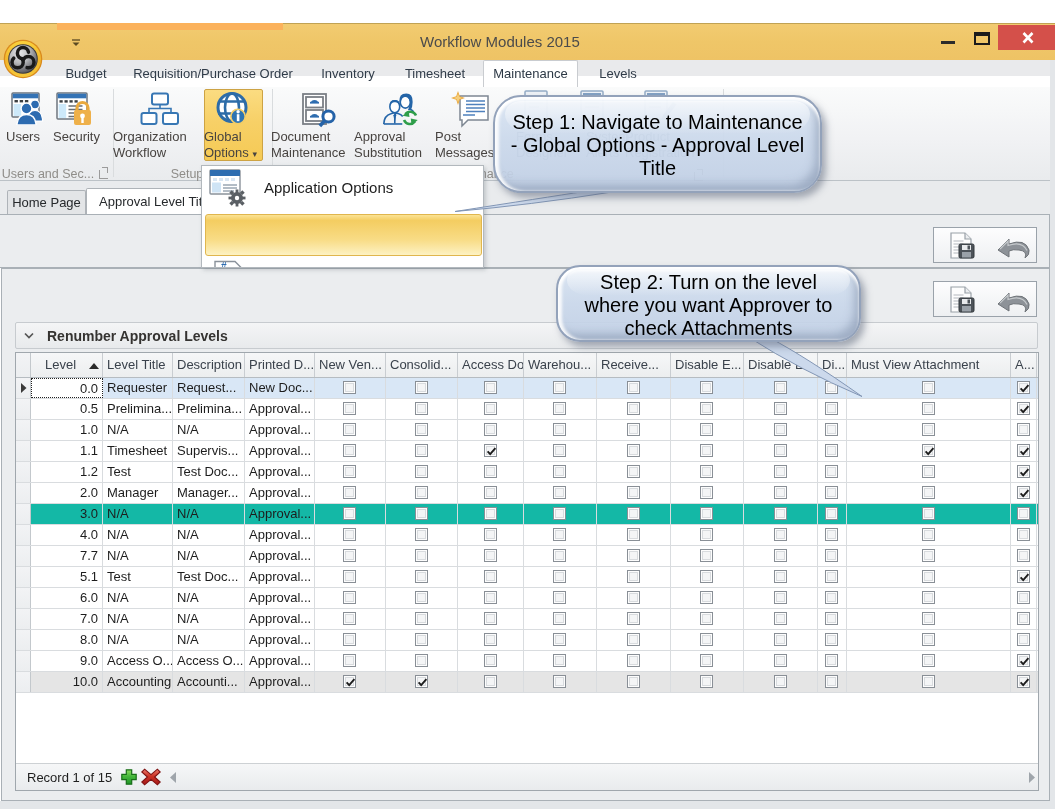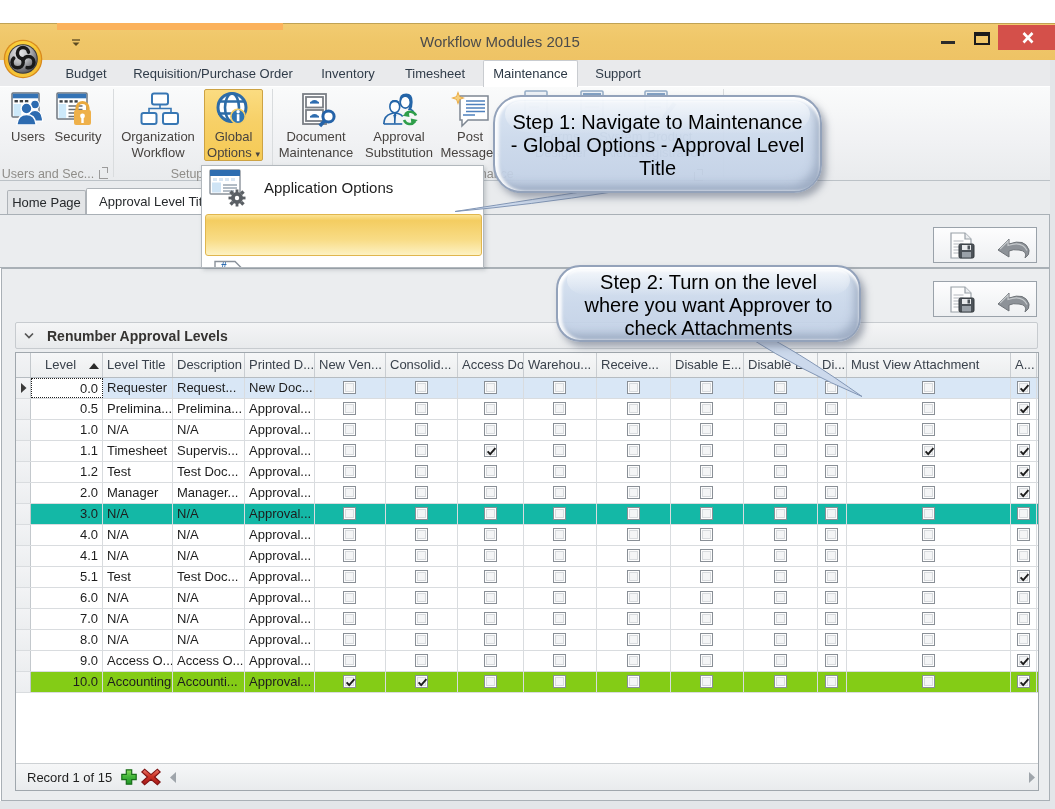--- a/index.html
+++ b/index.html
@@ -7,27 +7,27 @@
 .abs{position:absolute;}
 
 #titlebar{left:0;top:23px;width:1055px;height:37px;background:linear-gradient(180deg,#f2cb71 0%,#efc668 50%,#eec365 100%);border-top:1px solid #c0a254;}
 #qstrip{left:57px;top:23px;width:226px;height:7px;background:#fbb25c;}
 #title{left:420px;top:33px;width:300px;font-size:15px;color:#4b4b4b;}
 #btn-min{left:941px;top:41px;width:14px;height:3px;background:#2b2b2b;}
 #btn-max{left:974px;top:32px;width:16px;height:13px;border:2px solid #1b1b1b;border-top-width:4px;}
 #btn-close{left:998px;top:25px;width:57px;height:25px;background:#d4504a;}
 #qarrow{left:70px;top:38px;width:12px;height:10px;}
 
-#tabrow{left:0;top:60px;width:1055px;height:26px;background:#e9eaec;}
+#tabrow{left:0;top:60px;width:1055px;height:16px;background:#e9eaec;}
 .rtab{position:absolute;top:0;height:27px;line-height:27px;font-size:13px;color:#303c49;text-align:center;}
 #tab-active{position:absolute;left:483px;top:0px;width:95px;height:27px;background:#fff;border:1px solid #c9ccd0;border-bottom:none;border-radius:2px 2px 0 0;line-height:26px;font-size:13px;color:#2c3845;text-align:center;}
 
 #ribbon{left:0;top:87px;width:1055px;height:94px;background:linear-gradient(180deg,#fafbfb 0%,#f1f2f4 55%,#e9ebed 100%);border-bottom:1px solid #bcc2c7;}
 .rsep{position:absolute;top:2px;width:1px;height:88px;background:#d9dcde;}
-.rlbl{position:absolute;font-size:13px;color:#474340;text-align:center;line-height:16px;}
+.rlbl{position:absolute;font-size:13px;color:#474340;text-align:left;line-height:16px;}
 .rgrp{position:absolute;top:80px;font-size:12.5px;color:#8f8d89;text-align:center;}
 #gobtn{position:absolute;left:204px;top:2px;width:59px;height:72px;background:linear-gradient(180deg,#fbdc81 0%,#f7d067 45%,#f5ca55 100%);border:1px solid #cda344;border-radius:2px;}
 .launch{position:absolute;width:9px;height:9px;border-left:1px solid #9b9b9b;border-bottom:1px solid #9b9b9b;}
 .launch:after{content:"";position:absolute;left:2px;top:-3px;width:5px;height:5px;border-right:1px solid #9b9b9b;border-top:1px solid #9b9b9b;}
 
 #doctabs{left:0;top:181px;width:1055px;height:33px;background:#e9ebed;}
 #dtab1{position:absolute;left:7px;top:9px;width:79px;height:24px;background:#e3e5e7;border:1px solid #aeb3b8;border-bottom:none;border-radius:2px 2px 0 0;font-size:13px;color:#26292c;text-align:center;line-height:23px;}
 #dtab2{position:absolute;left:86px;top:7px;width:119px;height:26px;background:#fff;border:1px solid #aeb3b8;border-bottom:none;border-radius:2px 2px 0 0;font-size:13px;color:#26292c;text-align:left;padding-left:12px;line-height:25px;white-space:nowrap;overflow:hidden;}
 
 #panel1{left:0;top:214px;width:1050px;height:54px;background:#ebedef;border:1px solid #a9b0b6;border-left:none;}
@@ -74,21 +74,21 @@
     <svg width="12" height="10">
       <path d="M2 2 H10" stroke="#5a4a22" stroke-width="1.3"></path>
       <path d="M2.5 4.5 L6 8 L9.5 4.5 Z" fill="#5a4a22"></path>
     </svg>
   </div>
 <div class="abs" id="tabrow">
 <div class="rtab" style="left:-24px;width:220px;">Budget</div>
 <div class="rtab" style="left:103px;width:220px;">Requisition/Purchase Order</div>
 <div class="rtab" style="left:238px;width:220px;">Inventory</div>
 <div class="rtab" style="left:325px;width:220px;">Timesheet</div>
-<div class="rtab" style="left:508px;width:220px;">Support</div>
+<div class="rtab" style="left:508px;width:220px;">Levels</div>
 <div id="tab-active">Maintenance</div>
 </div>
 <div class="abs" id="ribbon">
 <div class="rsep" style="left:113px;"></div>
 <div class="rsep" style="left:272px;"></div>
 <div class="rsep" style="left:723px;"></div>
 <div id="gobtn"></div>
 <div class="abs" style="left:11px;top:5px;">
       <svg width="34" height="33" viewBox="0 0 34 33">
 <rect x="1" y="1" width="27" height="24" rx="1" fill="#fff" stroke="#6e767f" stroke-width="1.5"></rect>
@@ -531,21 +531,21 @@
 <div class="cb" style="left:537px;top:3px"></div>
 <div class="cb" style="left:611px;top:3px"></div>
 <div class="cb" style="left:684px;top:3px"></div>
 <div class="cb" style="left:758px;top:3px"></div>
 <div class="cb" style="left:809px;top:3px"></div>
 <div class="cb" style="left:906px;top:3px"></div>
 <div class="cb" style="left:1001px;top:3px"></div>
 </div>
 <div class="grow" style="top:193px;background:#fff;">
 <div class="gcell indcol" style="left:0px;width:15px;"></div>
-<div class="gcell" style="left:15px;width:72px;text-align:right;">4.1</div>
+<div class="gcell" style="left:15px;width:72px;text-align:right;">7.7</div>
 <div class="gcell" style="left:87px;width:70px;">N/A</div>
 <div class="gcell" style="left:157px;width:72px;">N/A</div>
 <div class="gcell" style="left:229px;width:70px;">Approval...</div>
 <div class="gcell" style="left:299px;width:71px;"></div>
 <div class="gcell" style="left:370px;width:72px;"></div>
 <div class="gcell" style="left:442px;width:66px;"></div>
 <div class="gcell" style="left:508px;width:73px;"></div>
 <div class="gcell" style="left:581px;width:74px;"></div>
 <div class="gcell" style="left:655px;width:73px;"></div>
 <div class="gcell" style="left:728px;width:74px;"></div>
@@ -699,21 +699,21 @@
 <div class="cb" style="left:684px;top:3px"></div>
 <div class="cb" style="left:758px;top:3px"></div>
 <div class="cb" style="left:809px;top:3px"></div>
 <div class="cb" style="left:906px;top:3px"></div>
 <div class="cb ck" style="left:1001px;top:3px">
           <svg width="13" height="13" viewBox="0 0 13 13">
             <path d="M2.6 6.4 L5.2 9.2 L10.4 3.2" stroke="#1c1c1c" stroke-width="1.9" fill="none"></path>
           </svg>
         </div>
 </div>
-<div class="grow" style="top:319px;background:#84cc16;">
+<div class="grow" style="top:319px;background:#e5e5e5;">
 <div class="gcell indcol" style="left:0px;width:15px;"></div>
 <div class="gcell" style="left:15px;width:72px;text-align:right;">10.0</div>
 <div class="gcell" style="left:87px;width:70px;">Accounting</div>
 <div class="gcell" style="left:157px;width:72px;">Accounti...</div>
 <div class="gcell" style="left:229px;width:70px;">Approval...</div>
 <div class="gcell" style="left:299px;width:71px;"></div>
 <div class="gcell" style="left:370px;width:72px;"></div>
 <div class="gcell" style="left:442px;width:66px;"></div>
 <div class="gcell" style="left:508px;width:73px;"></div>
 <div class="gcell" style="left:581px;width:74px;"></div>

